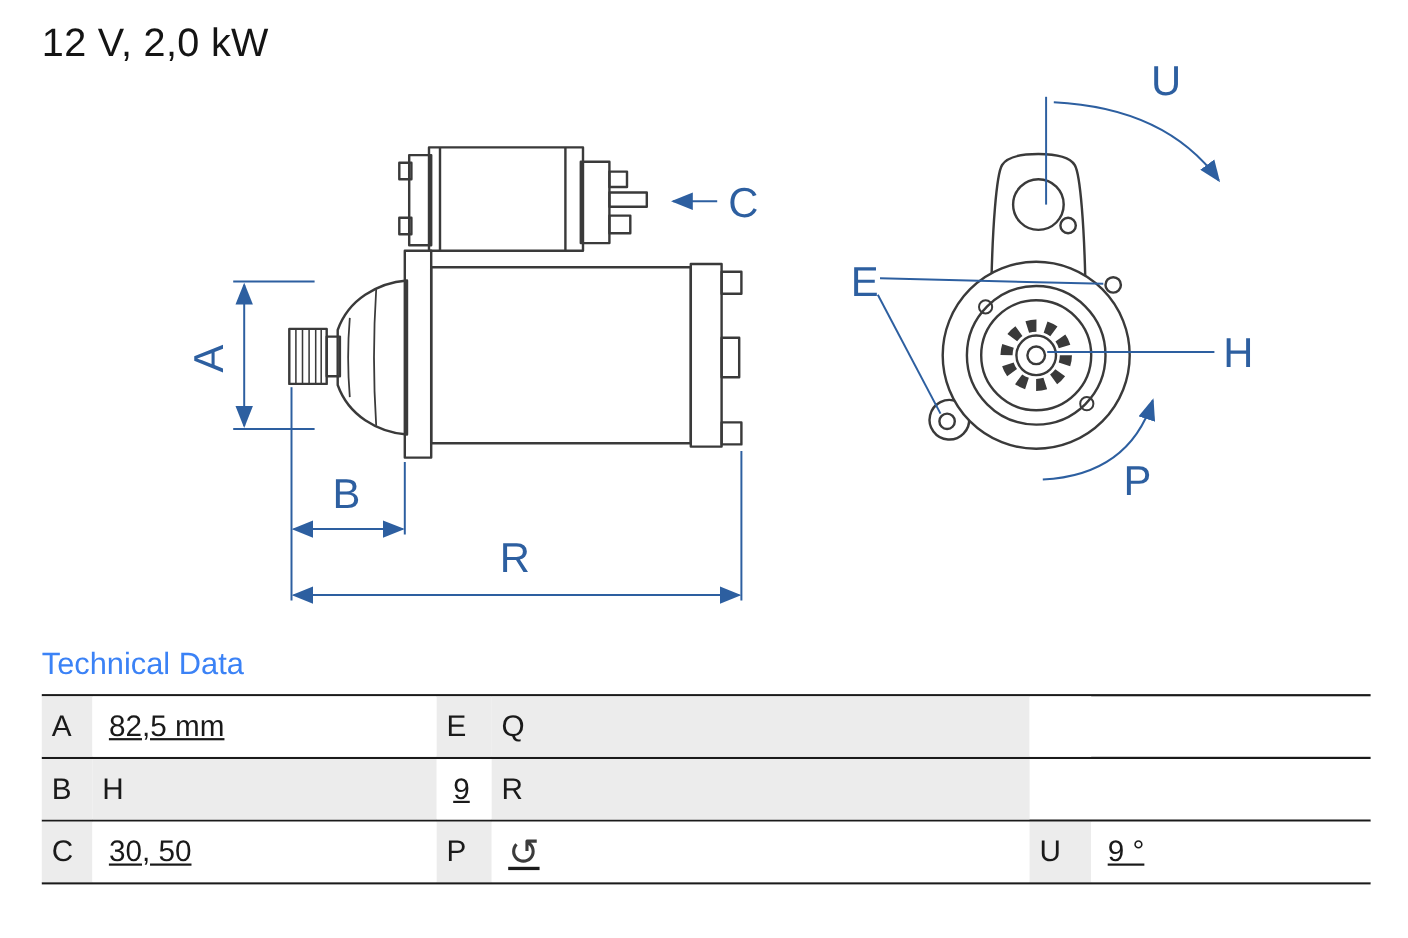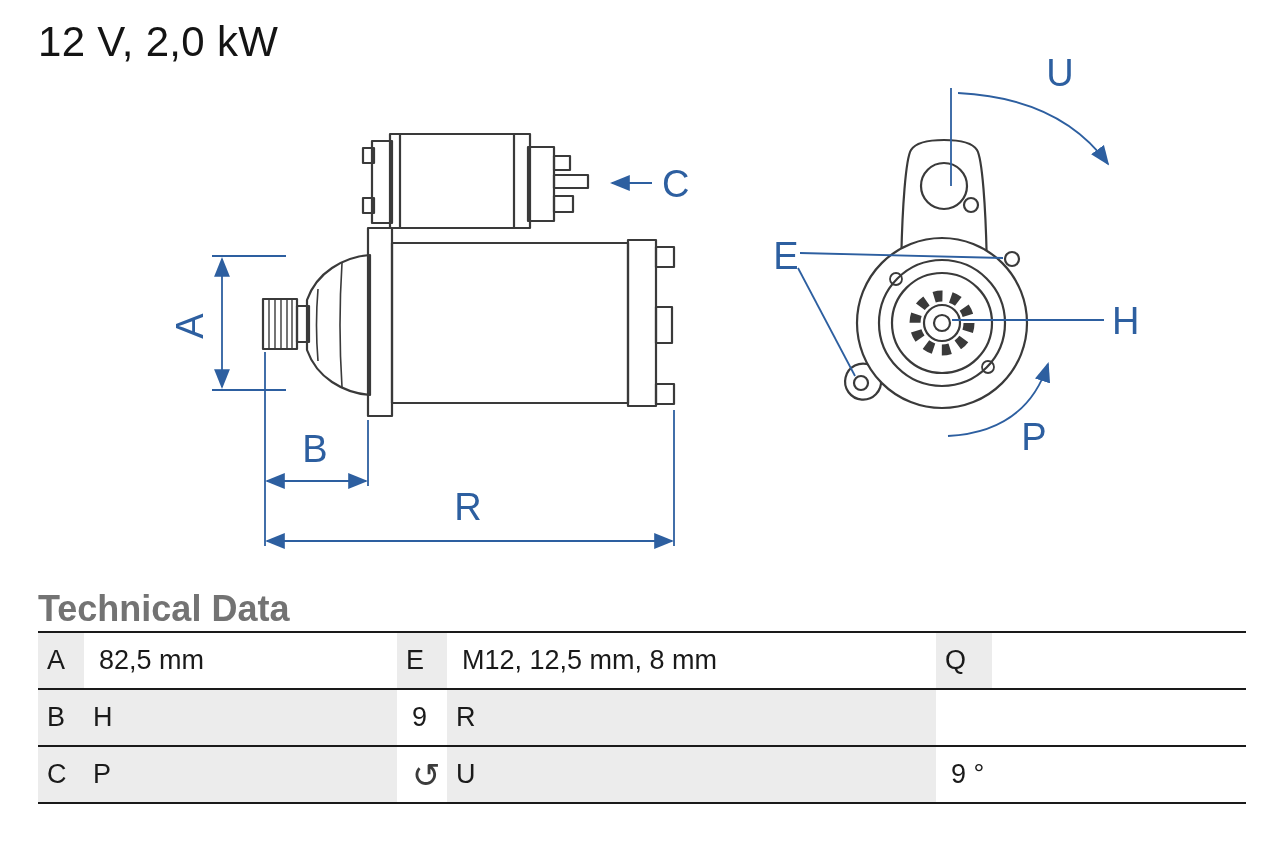--- a/index.html
+++ b/index.html
@@ -2,40 +2,40 @@
 <html><head>
 <meta charset="utf-8">
 <style>
   html,body { margin:0; padding:0; }
   body {
     width:1280px; height:853px; position:relative; overflow:hidden;
     background:#ffffff; font-family:"Liberation Sans", sans-serif;
   }
   .title {
     position:absolute; left:38px; top:18px;
-    font-size:42px; color:#141414; letter-spacing:0.3px;
+    font-size:36px; color:#141414; letter-spacing:0.3px;
   }
   svg.drawing { position:absolute; left:0; top:0; }
   .tech-heading {
     position:absolute; left:38px; top:588px;
-    font-size:36px; font-weight:bold; color:#737373;
+    font-size:28px; font-weight:normal; color:#3b82f6;
   }
   .tech-table {
     position:absolute; left:38px; top:631px; width:1208px;
     border-bottom:2px solid #1a1a1a;
   }
   .row {
     display:grid;
     grid-template-columns:46px 313px 50px 489px 56px 1fr;
     border-top:2px solid #1a1a1a;
     height:55px;
   }
   .cell { display:flex; align-items:center; font-size:27px; color:#1a1a1a; white-space:nowrap; overflow:hidden; }
   .key { background:#ececec; padding-left:9px; }
-  .val { background:#ffffff; padding-left:15px; }
+  .val { background:#ffffff; padding-left:15px;text-decoration:underline; }
   .rot-icon { font-size:34px; color:#3c3c3c; line-height:1; }
   .dim-label { font-family:"Liberation Sans", sans-serif; }
 </style>
 </head>
 <body>
 
 <div class="title">12 V, 2,0 kW</div>
 
 <svg class="drawing" width="1280" height="578" viewBox="0 0 1280 578">
   <defs>
@@ -153,32 +153,32 @@
   </g>
 </svg>
 
 <div class="tech-heading">Technical Data</div>
 
 <div class="tech-table">
   <div class="row">
     <div class="cell key">A</div>
     <div class="cell val">82,5 mm</div>
     <div class="cell key">E</div>
-    <div class="cell val">M12, 12,5 mm, 8 mm</div>
     <div class="cell key">Q</div>
     <div class="cell val"></div>
   </div>
   <div class="row">
     <div class="cell key">B</div>
     <div class="cell key">H</div>
     <div class="cell val">9</div>
     <div class="cell key">R</div>
   </div>
   <div class="row">
     <div class="cell key">C</div>
+    <div class="cell val">30, 50</div>
     <div class="cell key">P</div>
     <div class="cell val">
       <span class="rot-icon">↺</span>
     </div>
     <div class="cell key">U</div>
     <div class="cell val">9 °</div>
   </div>
 </div>
 
 </body></html>

